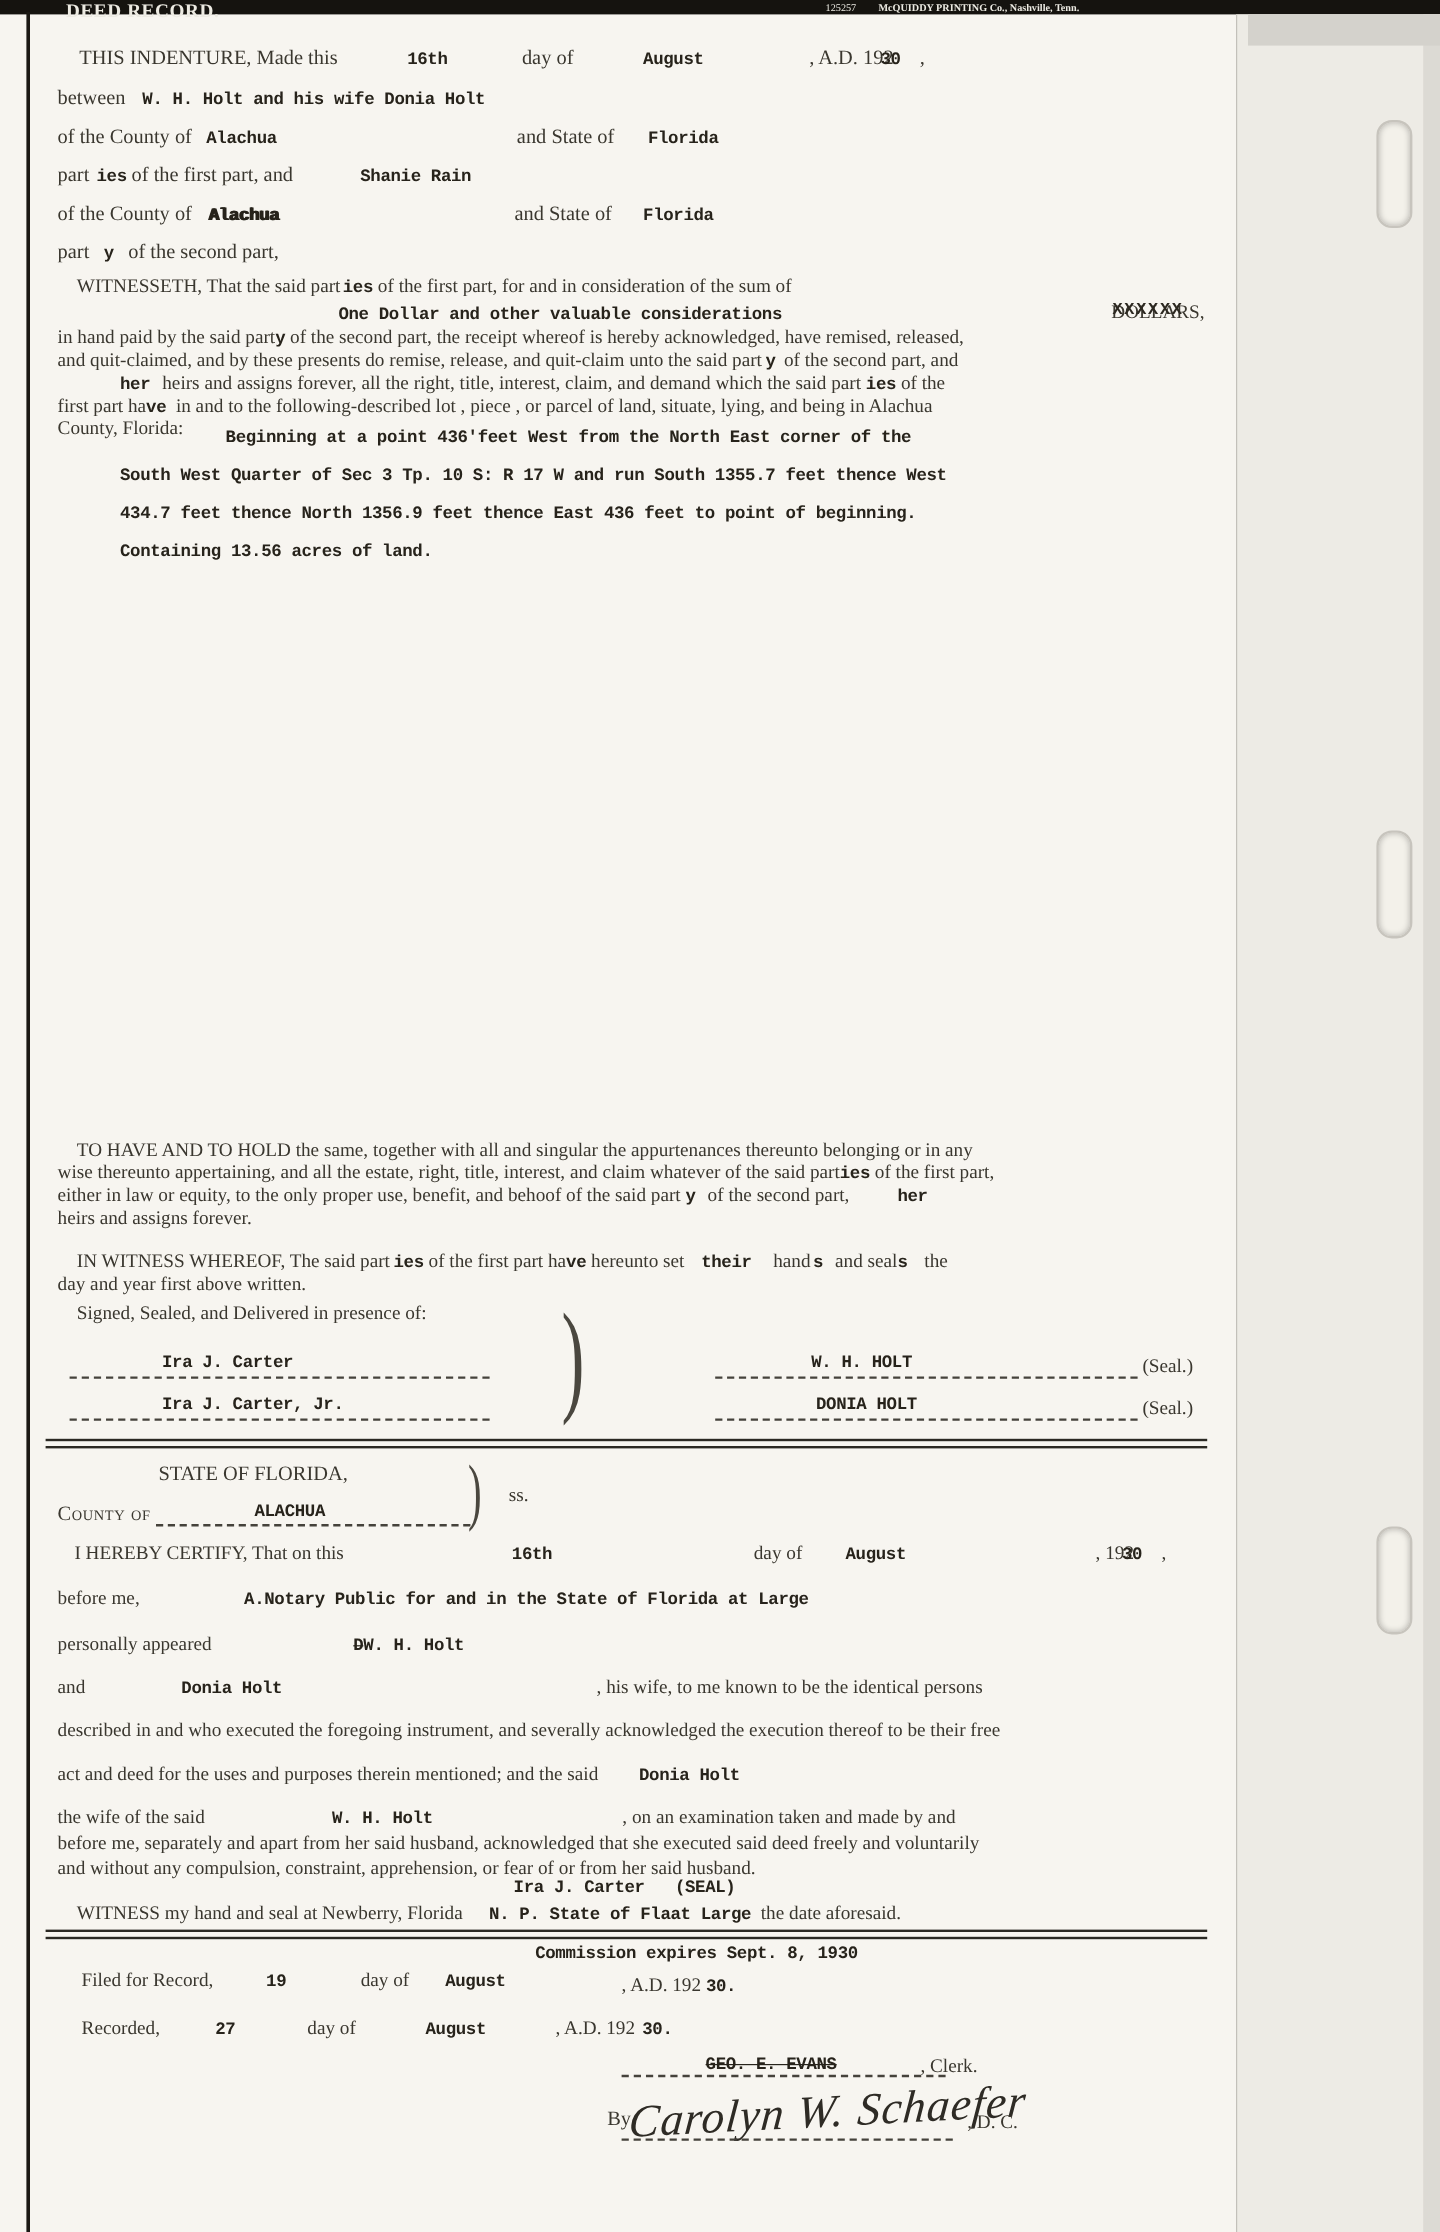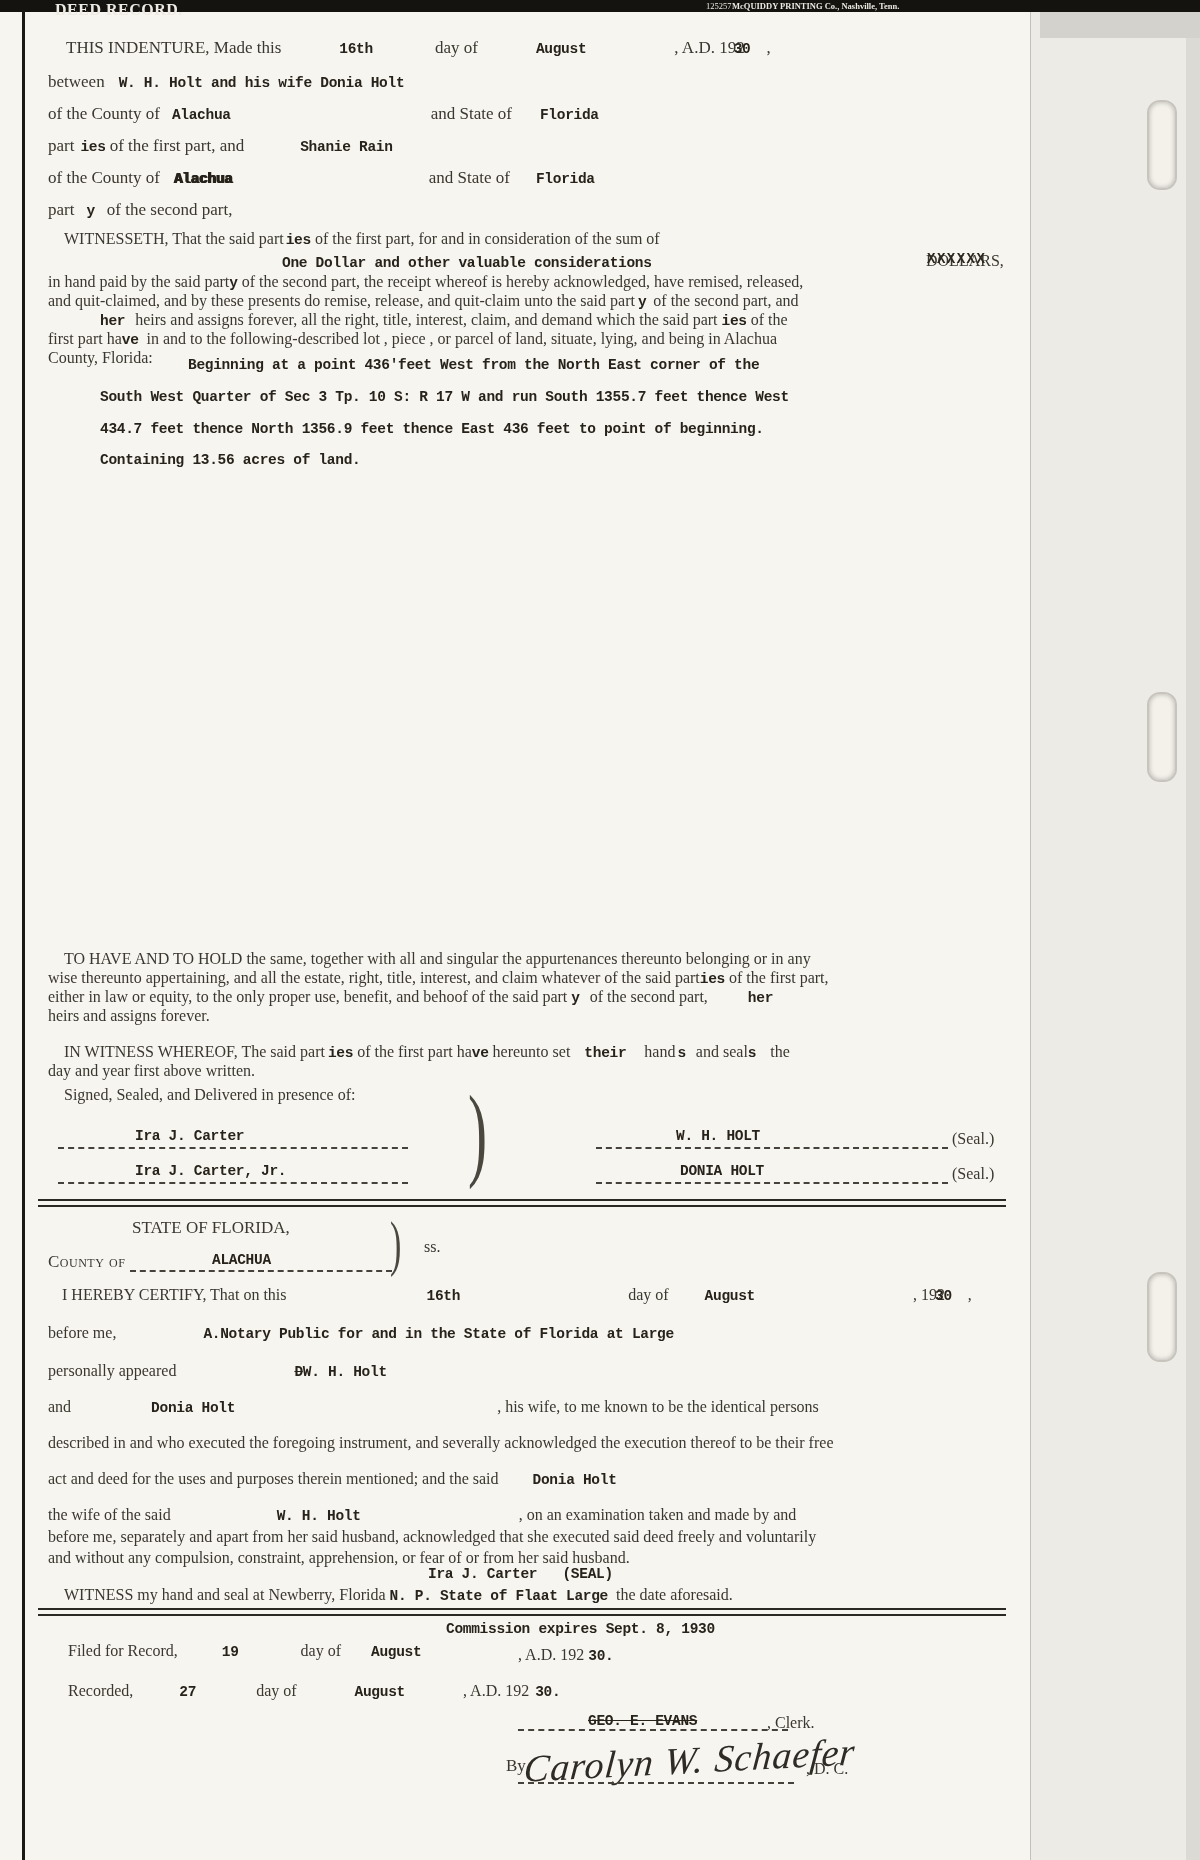--- a/index.html
+++ b/index.html
@@ -3,21 +3,21 @@
 <meta charset="utf-8">
 <title>Deed Record</title>
 <style>
   html,body{margin:0;padding:0;background:#8f8d88;}
   #screen{position:relative;width:1200px;height:1860px;background:#f7f5f0;overflow:hidden;
           font-family:"Liberation Serif",serif;color:#3a372f;}
   
   .topbar{position:absolute;left:0;top:0;width:1200px;height:12px;background:#15130f;}
   .hdr{position:absolute;top:1px;color:#eceae2;font-family:"Liberation Serif",serif;white-space:pre;}
   .hdr.l{left:55px;font-size:16px;font-weight:bold;letter-spacing:.5px;}
-  .hdr.n{left:706px;font-size:8.5px;text-align:center;}
+  .hdr.n{left:688px;font-size:8.5px;text-align:center;}
   .hdr.r{left:732px;font-size:8.5px;font-weight:bold;}
   .leftline{position:absolute;left:22px;top:10px;width:3px;height:1850px;background:#1b1914;}
   .rightsheet{position:absolute;left:1030px;top:12px;width:170px;height:1848px;background:#edebe5;border-left:1px solid #c3c0ba;}
   .redge{position:absolute;left:1186px;top:12px;width:14px;height:1848px;background:#dcdad4;}
   .corner{position:absolute;left:1040px;top:12px;width:160px;height:26px;background:#d4d2cc;}
   .hole{position:absolute;left:1147px;width:26px;height:86px;border-radius:13px;background:#f3f1ea;
         border:2px solid #c7c4bd;box-shadow:inset 0 0 5px rgba(0,0,0,.28);}
   
   .ln{position:absolute;white-space:pre;line-height:1.15;}
   .p{font-family:"Liberation Serif",serif;font-size:16px;color:#3a372f;}
@@ -108,21 +108,21 @@
   <div class="ln" style="left:62px;top:1286px;"><span class="p">I HEREBY CERTIFY, That on this</span><span class="t" style="margin-left: 140px;">16th</span><span class="p" style="margin-left: 168px;">day of</span><span class="t" style="margin-left: 36px;">August</span><span class="p" style="margin-left: 158px;">, 192</span><span class="t" style="margin-left: -10px;">30</span><span class="p" style="margin-left: 16px;">,</span></div>
   <div class="ln" style="left:48px;top:1324px;"><span class="p">before me,</span><span class="t" style="margin-left: 87px;">A.Notary Public for and in the State of Florida at Large</span></div>
   <div class="ln" style="left:48px;top:1362px;"><span class="p">personally appeared</span><span class="t xstrike" style="margin-left: 118px;">D</span><span class="t">W. H. Holt</span></div>
   <div class="ln" style="left:48px;top:1398px;"><span class="p">and</span><span class="t" style="margin-left: 80px;">Donia Holt</span><span class="p" style="margin-left: 262px;">, his wife, to me known to be the identical persons</span></div>
   <div class="ln p" style="left:48px;top:1434px;">described in and who executed the foregoing instrument, and severally acknowledged the execution thereof to be their free</div>
   <div class="ln" style="left:48px;top:1470px;"><span class="p">act and deed for the uses and purposes therein mentioned; and the said</span><span class="t" style="margin-left: 34px;">Donia Holt</span></div>
   <div class="ln" style="left:48px;top:1506px;"><span class="p">the wife of the said</span><span class="t" style="margin-left: 106px;">W. H. Holt</span><span class="p" style="margin-left: 158px;">, on an examination taken and made by and</span></div>
   <div class="ln p" style="left:48px;top:1528px;">before me, separately and apart from her said husband, acknowledged that she executed said deed freely and voluntarily</div>
   <div class="ln p" style="left:48px;top:1549px;">and without any compulsion, constraint, apprehension, or fear of or from her said husband.</div>
   <div class="ln t" style="left:428px;top:1566px;">Ira J. Carter   (SEAL)</div>
-  <div class="ln" style="left:64px;top:1586px;"><span class="p">WITNESS my hand and seal at Newberry, Florida</span><span class="t" style="margin-left: 4px;">N. P. State of Flaat Large</span><span class="p" style="margin-left: 8px;">the date aforesaid.</span></div>
+  <div class="ln" style="left:64px;top:1586px;"><span class="p">WITNESS my hand and seal at Newberry, Florida</span><span class="t" style="margin-left: 22px;">N. P. State of Flaat Large</span><span class="p" style="margin-left: 8px;">the date aforesaid.</span></div>
 
   <div class="dbl" style="top:1608px;"></div>
 
   <div class="ln t" style="left:446px;top:1621px;">Commission expires Sept. 8, 1930</div>
   <div class="ln" style="left:68px;top:1642px;"><span class="p">Filed for Record,</span><span class="t" style="margin-left: 44px;">19</span><span class="p" style="margin-left: 62px;">day of</span><span class="t" style="margin-left: 30px;">August</span></div>
   <div class="ln" style="left:518px;top:1646px;"><span class="p">, A.D. 192</span><span class="t" style="margin-left: 4px;">30.</span></div>
   <div class="ln" style="left:68px;top:1682px;"><span class="p">Recorded,</span><span class="t" style="margin-left: 46px;">27</span><span class="p" style="margin-left: 60px;">day of</span><span class="t" style="margin-left: 58px;">August</span><span class="p" style="margin-left: 58px;">, A.D. 192</span><span class="t" style="margin-left: 6px;">30.</span></div>
 
   <div class="dash" style="left:518px;top:1729px;width:270px;"></div>
   <div class="ln t xstrike" style="left:588px;top:1713px;">GEO. E. EVANS</div>

